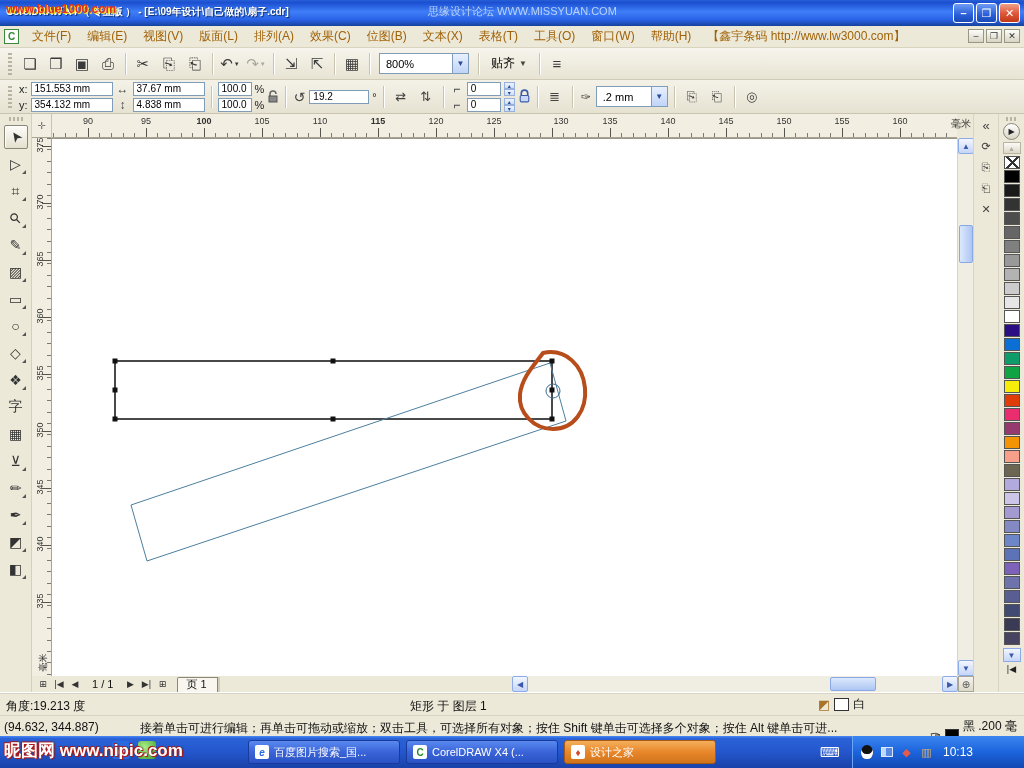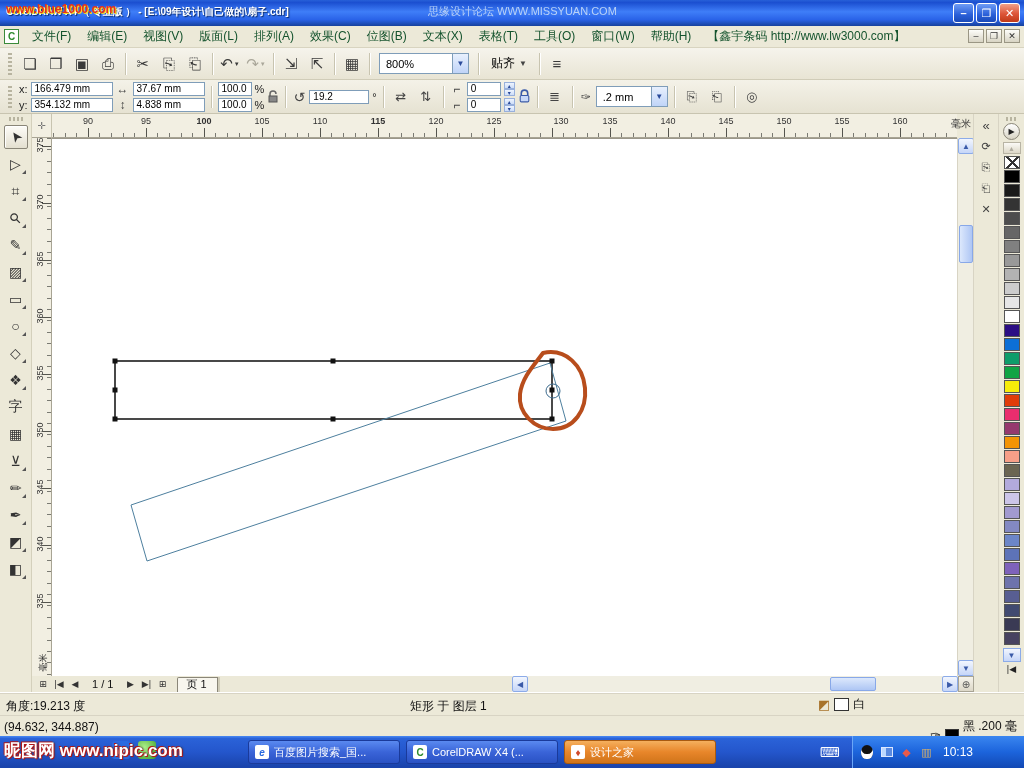--- a/index.html
+++ b/index.html
@@ -20,21 +20,21 @@
   .winbtn { width:21px; height:20px; border-radius:3px; color:#fff; font-size:11px; font-weight:bold;
     display:flex; align-items:center; justify-content:center;
     background:linear-gradient(180deg,#6d9bf5,#2a5fd8 60%,#1a4ab8); border:1px solid #fff; }
   .winbtn.close { background:linear-gradient(180deg,#f0a088,#dd5538 55%,#c03a18); }
 
   
   .menubar { position:absolute; left:0; top:26px; width:1024px; height:22px; background:#ece9d8;
     border-bottom:1px solid #d8d4c0; display:flex; align-items:center; }
   .app-icon { width:15px; height:15px; margin:0 5px 0 4px; background:#fff; border:1px solid #3a8a3a;
     color:#2e8b2e; font-size:10px; display:flex; align-items:center; justify-content:center; font-weight:bold;}
-  .menu-item { padding:2px 8px; color:#14532d; white-space:nowrap; cursor:default; }
+  .menu-item { padding:2px 8px; color:#a16207; white-space:nowrap; cursor:default; }
   .mdi-btns { position:absolute; right:4px; top:3px; display:flex; gap:2px; }
   .mdi-btn { width:16px; height:14px; background:linear-gradient(180deg,#fdfdfa,#d8d4c4); border:1px solid #9a9684;
     font-size:9px; display:flex; align-items:center; justify-content:center; color:#333; }
 
   
   .toolbar { position:absolute; left:0; top:48px; width:1024px; height:32px; background:linear-gradient(180deg,#f6f4ec,#e8e4d4);
     border-bottom:1px solid #d0ccb8; display:flex; align-items:center; gap:2px; padding-left:8px; }
   .drag-dots { width:4px; height:22px; background:repeating-linear-gradient(180deg,#b8b4a0 0 2px,transparent 2px 4px); margin-right:4px;}
   .tb-btn { width:24px; height:24px; display:flex; align-items:center; justify-content:center; font-size:15px; color:#3a3a3a;
     border:1px solid transparent; border-radius:2px; }
@@ -256,21 +256,21 @@
     </div>
     <div class="tb-sep"></div>
     <div class="tb-btn">≡</div>
   </div>
 
   <div class="propbar">
     <div class="drag-dots"></div>
     <div class="stack2">
       <div class="pb-row">
           <span class="pb-label">x:</span>
-        <div class="pb-field w80">166.479 mm</div>
+        <div class="pb-field w80">151.553 mm</div>
         </div>
       <div class="pb-row">
           <span class="pb-label">y:</span>
         <div class="pb-field w80">354.132 mm</div>
         </div>
     </div>
     <div class="stack2">
       <div class="pb-row">
           <span class="pb-icon">↔</span>
         <div class="pb-field w72">37.67 mm</div>
@@ -582,20 +582,21 @@
       <span class="st-angle">角度:19.213 度</span>
       <span class="st-object">矩形 于 图层 1</span>
       <span class="st-fill-group">
         <span class="st-ico">◩</span>
         <span class="st-swatch" id="st-fill-swatch" style="background: rgb(255, 255, 255);"></span>
         <span>白</span>
       </span>
     </div>
     <div class="st-row">
       <span class="st-coords">(94.632, 344.887)</span>
+      <span class="st-hint">接着单击可进行编辑；再单击可拖动或缩放；双击工具，可选择所有对象；按住 Shift 键单击可选择多个对象；按住 Alt 键单击可进...</span>
       <span class="st-outline-group">
         <span class="st-ico pen">✑</span>
         <span class="st-swatch" id="st-outline-swatch" style="background: rgb(0, 0, 0);"></span>
         <span>黑 .200 毫米</span>
       </span>
     </div>
   </div>
 
   <div class="taskbar">
     <div class="wm-nipic">昵图网 www.nipic.com</div>

